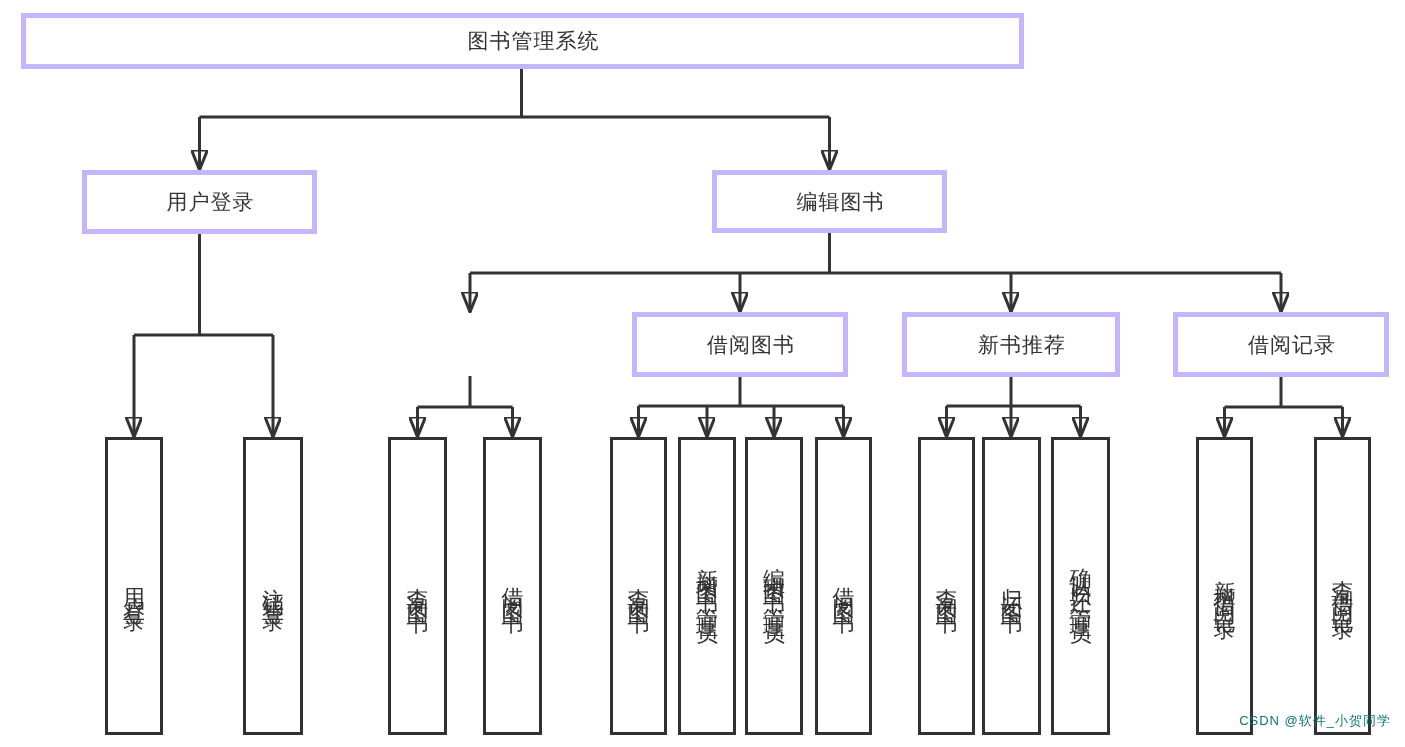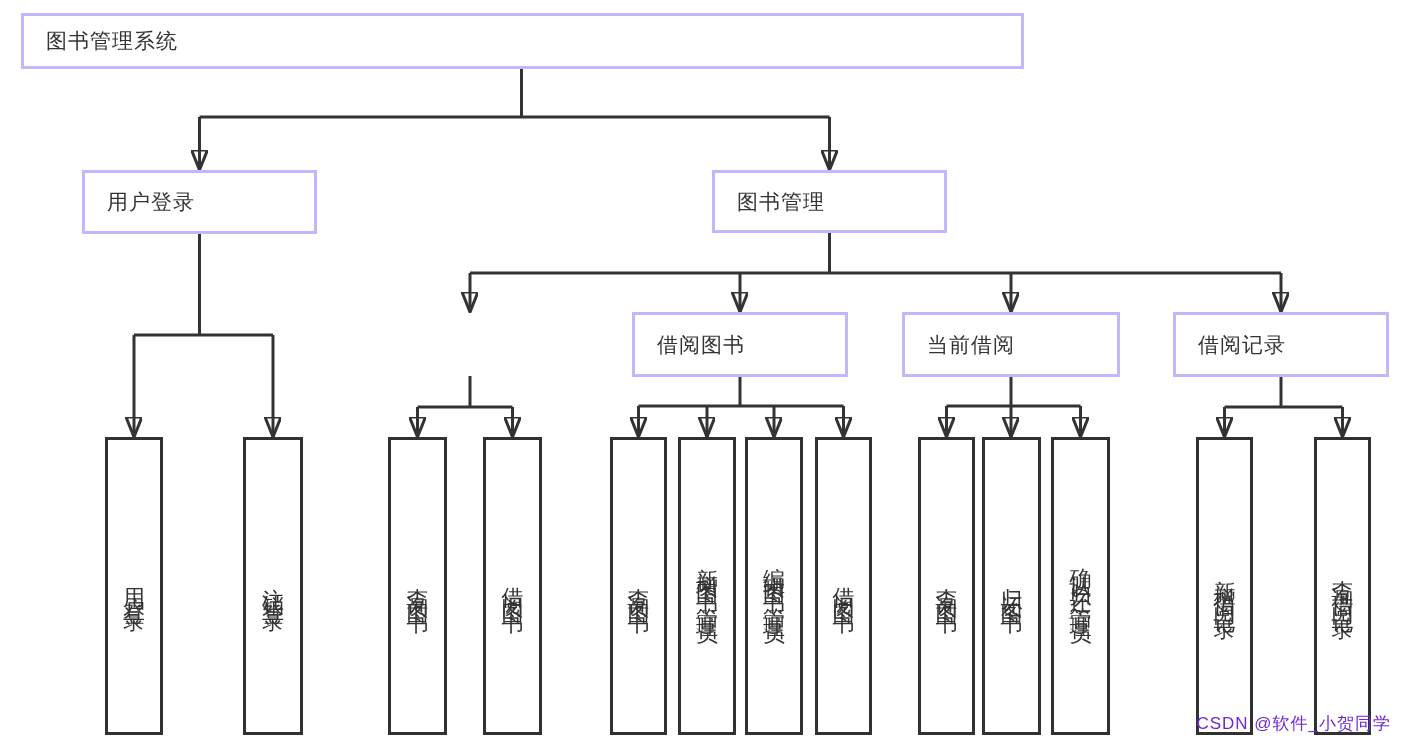--- a/index.html
+++ b/index.html
@@ -18,24 +18,25 @@
     width: 1405px; height: 747px;
   }
   #wires path {
     stroke: #333333;
     stroke-width: 3;
     fill: none;
   }
   .node-h {
     position: absolute;
     box-sizing: border-box;
-    border: 3px solid #c4b5fd;
+    border: 5px solid #c4b5fd;
     background: #ffffff;
     display: flex;
     align-items: center;
+    justify-content: center;
     font-size: 21px;
     letter-spacing: 1px;
     color: #333333;
     z-index: 2;
     padding-left: 22px;
   }
   .node-v {
     position: absolute;
     box-sizing: border-box;
     border: 3px solid #313131;
@@ -52,22 +53,22 @@
     writing-mode: vertical-rl;
     text-orientation: mixed;
     font-size: 22px;
     line-height: 1;
     letter-spacing: 8px;
   }
   .watermark {
     position: absolute;
     top: 712px;
     right: 14px;
-    font-size: 17px;
-    color: #6d28d9;
+    font-size: 13px;
+    color: #0f766e;
     letter-spacing: 1px;
     z-index: 5;
     white-space: nowrap;
   }
 </style>
 </head>
 <body>
 
 <div id="stage">
 
@@ -110,28 +111,28 @@
   </svg>
 
   <div class="node-h" style="left:21px; top:13px; width:1003px; height:56px;">
     <span>图书管理系统</span>
   </div>
 
   <div class="node-h" style="left:82px; top:170px; width:235px; height:64px;">
     <span>用户登录</span>
   </div>
   <div class="node-h" style="left:712px; top:170px; width:235px; height:63px;">
-    <span>图书管理</span>
+    <span>编辑图书</span>
   </div>
 
   <div class="node-h" style="left:632px; top:312px; width:216px; height:65px;">
     <span>借阅图书</span>
   </div>
   <div class="node-h" style="left:902px; top:312px; width:218px; height:65px;">
-    <span>当前借阅</span>
+    <span>新书推荐</span>
   </div>
   <div class="node-h" style="left:1173px; top:312px; width:216px; height:65px;">
     <span>借阅记录</span>
   </div>
 
   <div class="node-v" style="left:105px; width:58px;">
     <span>用户登录</span>
   </div>
   <div class="node-v" style="left:243px; width:60px;">
     <span>注销登录</span>

